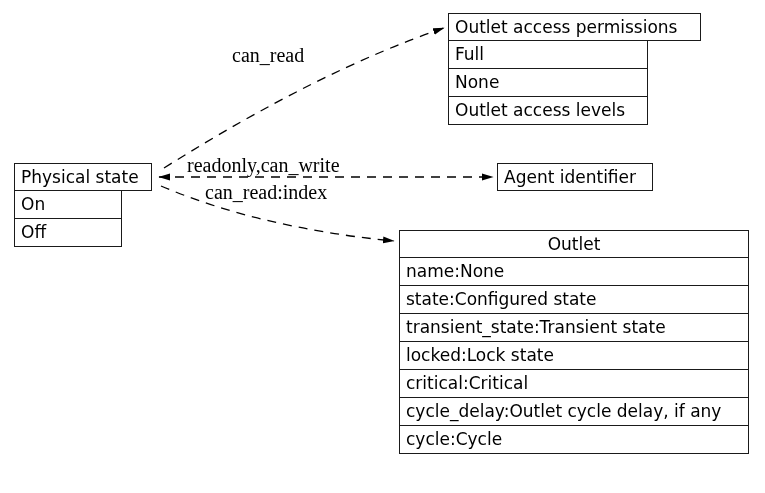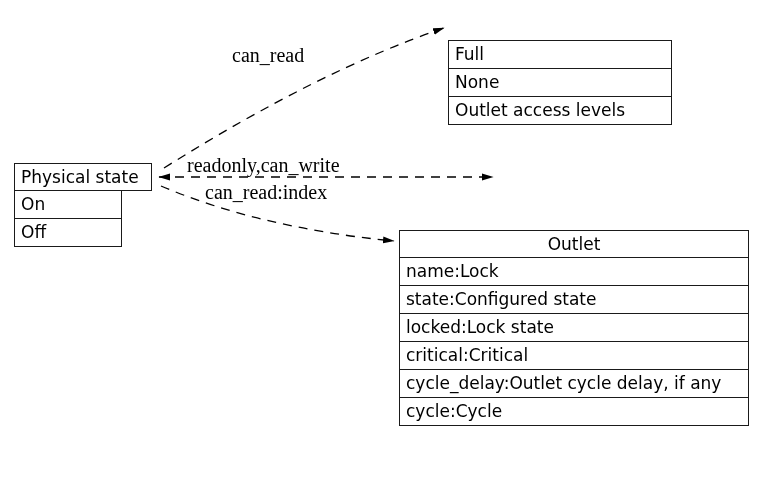--- a/index.html
+++ b/index.html
@@ -70,21 +70,21 @@
     white-space: nowrap;
     color: #000000;
   }
 
   
   #ps-header  { left: 14px;  top: 163px; width: 138px; }
   #ps-rows    { left: 14px;  top: 190px; width: 108px;  }
 
   
   #oap-header { left: 448px; top: 13px;  width: 253px; }
-  #oap-rows   { left: 448px; top: 40px;  width: 224px; }
+  #oap-rows   { left: 448px; top: 40px;  width: 200px; }
 
   
   #agent-box  { left: 497px; top: 163px; width: 156px; }
 
   
   #outlet-header { left: 399px; top: 230px; width: 350px; }
   #outlet-rows   { left: 399px; top: 257px; width: 350px; }
 
   
   #lbl-can-read        { left: 232px; top: 45px; font-family: Liberation Serif, serif;  }
@@ -106,31 +106,34 @@
     <path class="edge" d="M159,177 L493,177" marker-start="url(#arrow)" marker-end="url(#arrow)"></path>
     <path class="edge" d="M161,186 Q260,228 394,241" marker-end="url(#arrow)"></path>
   </svg>
 
   <div class="cell" id="ps-header">Physical state</div>
   <div class="rows" id="ps-rows">
       <div class="row">On</div>
       <div class="row">Off</div>
     </div>
 
+  <div class="cell" id="oap-header">Outlet access permissions</div>
   <div class="rows" id="oap-rows">
       <div class="row">Full</div>
       <div class="row">None</div>
       <div class="row">Outlet access levels</div>
     </div>
 
+  <div class="cell" id="agent-box">Agent identifier</div>
 
   <div class="cell center" id="outlet-header">Outlet</div>
   <div class="rows" id="outlet-rows">
-      <div class="row">name:Lock</div>
+      <div class="row">name:None</div>
       <div class="row">state:Configured state</div>
+      <div class="row">transient_state:Transient state</div>
       <div class="row">locked:Lock state</div>
       <div class="row">critical:Critical</div>
       <div class="row">cycle_delay:Outlet cycle delay, if any</div>
       <div class="row">cycle:Cycle</div>
     </div>
 
   <span class="edge-label" id="lbl-can-read">can_read</span>
   <span class="edge-label" id="lbl-readonly">readonly,can_write</span>
   <span class="edge-label" id="lbl-can-read-index">can_read:index</span>
 

